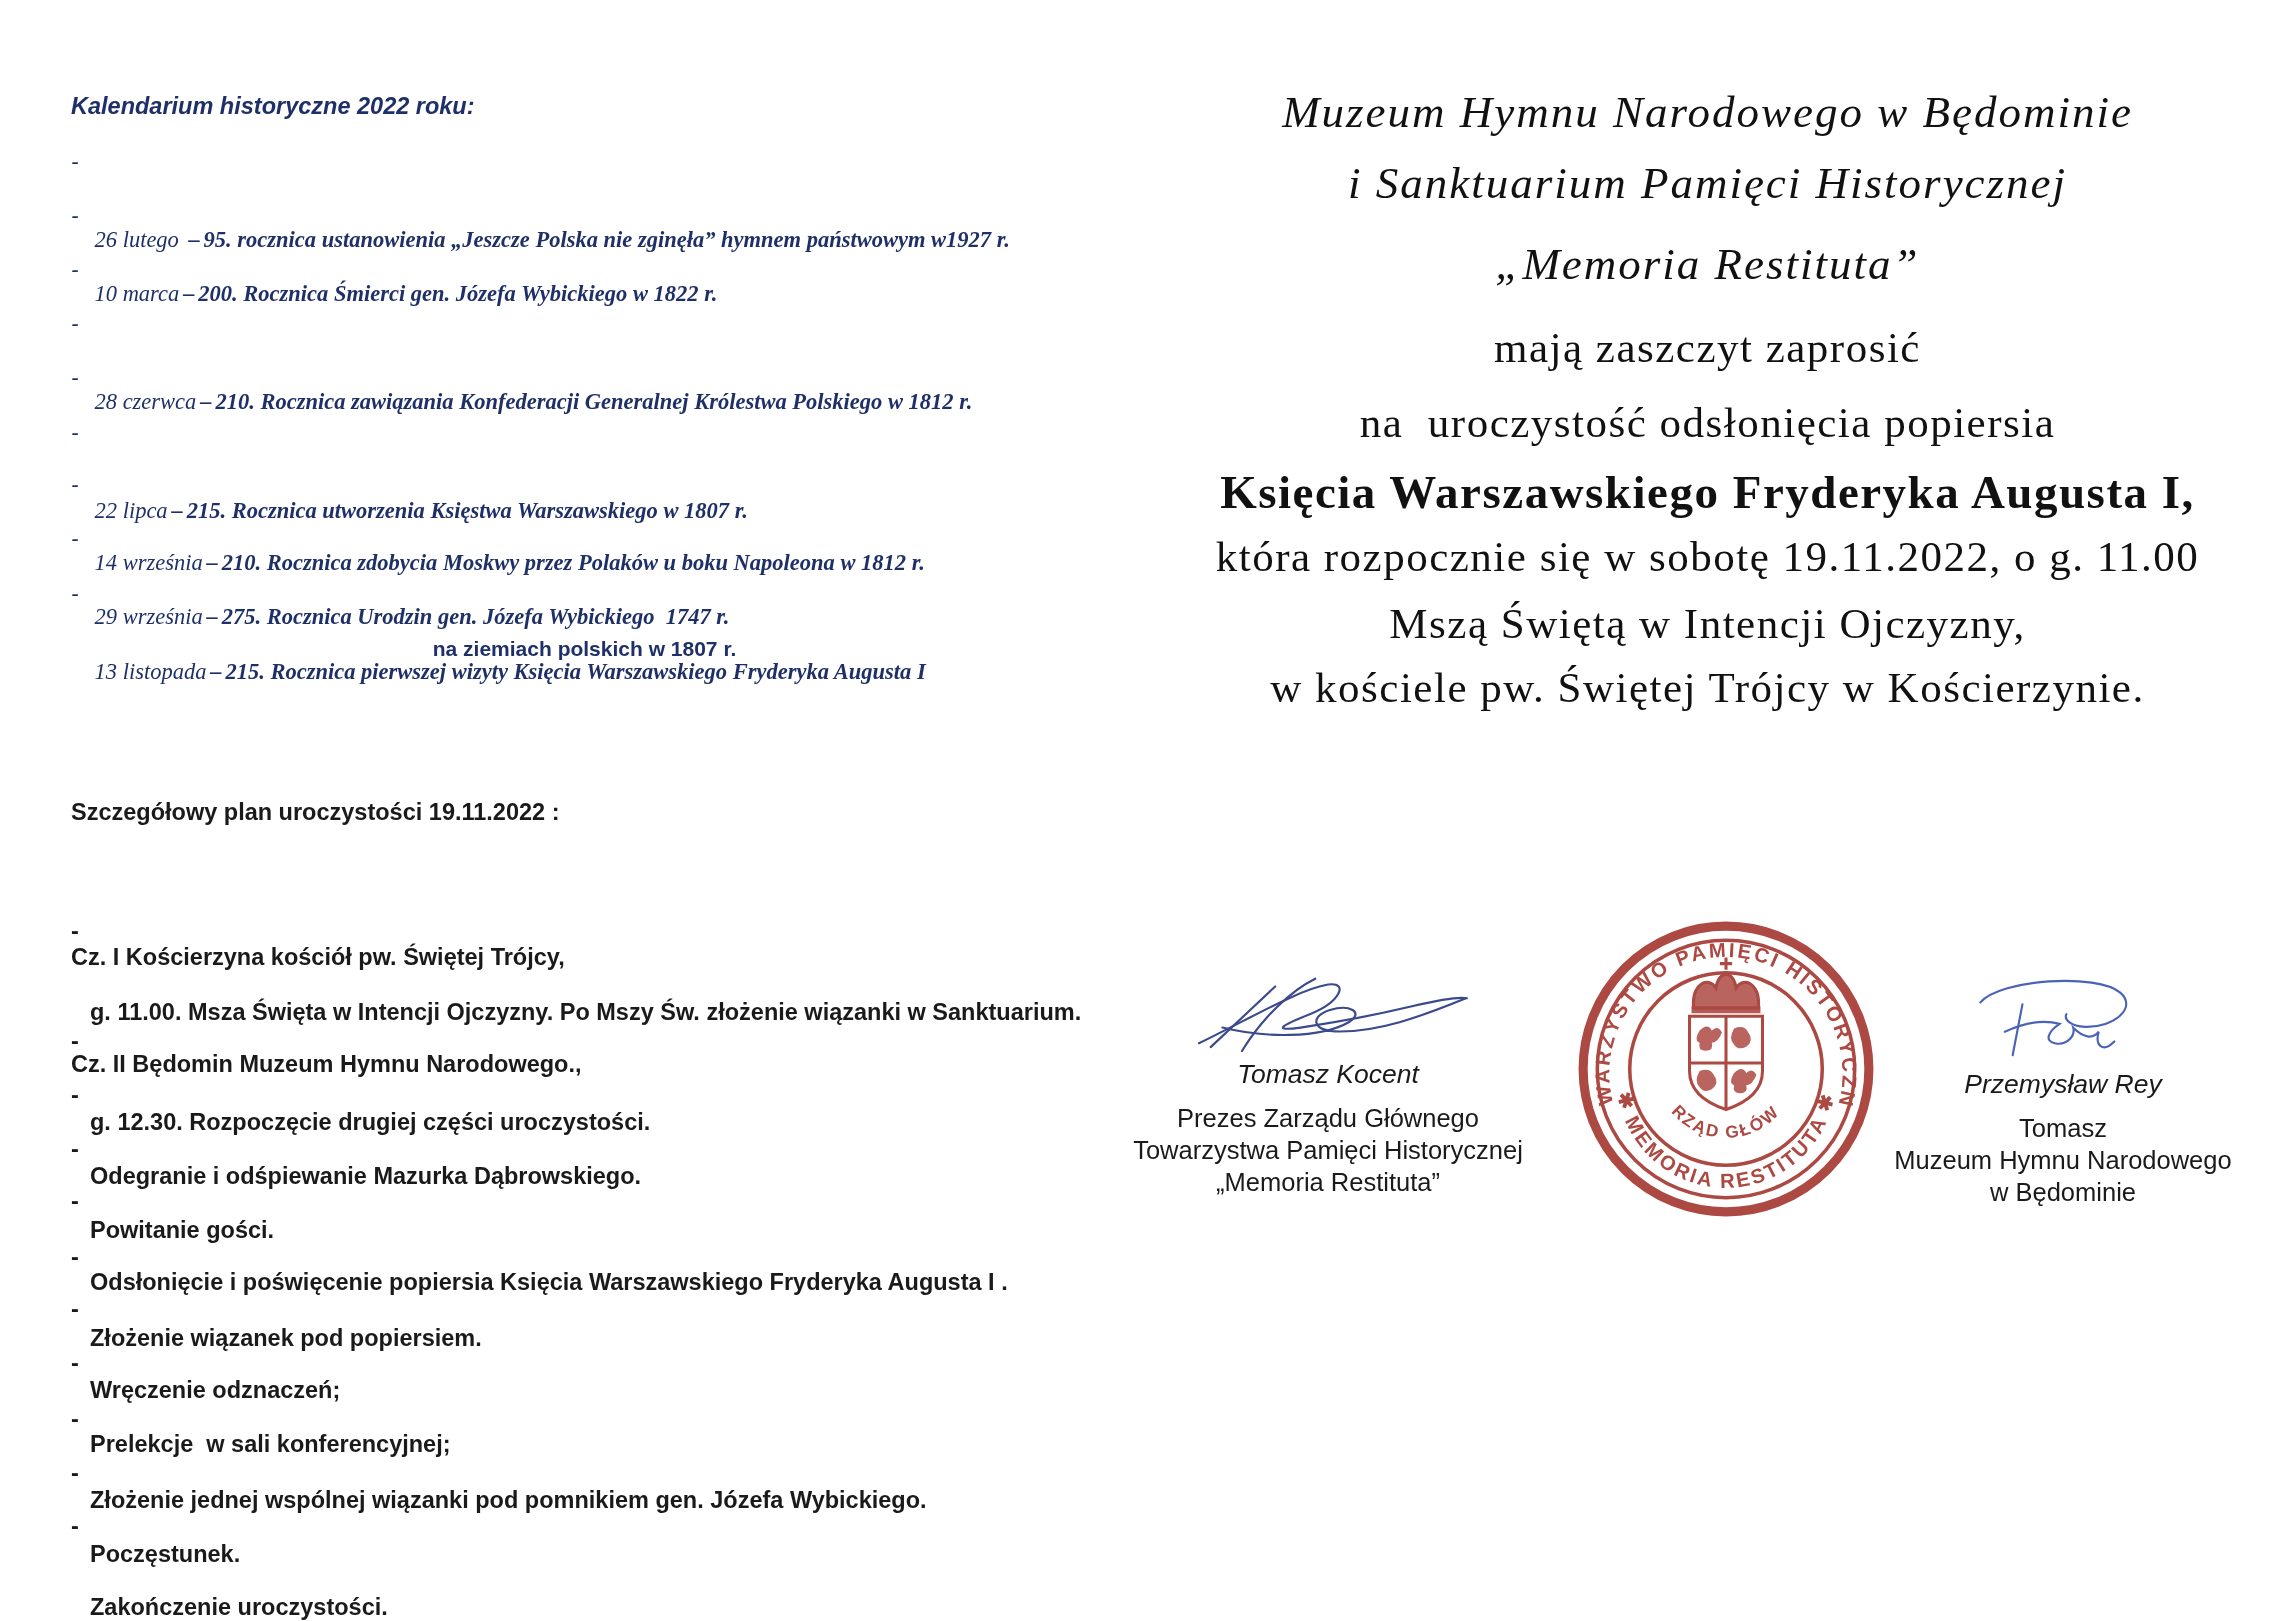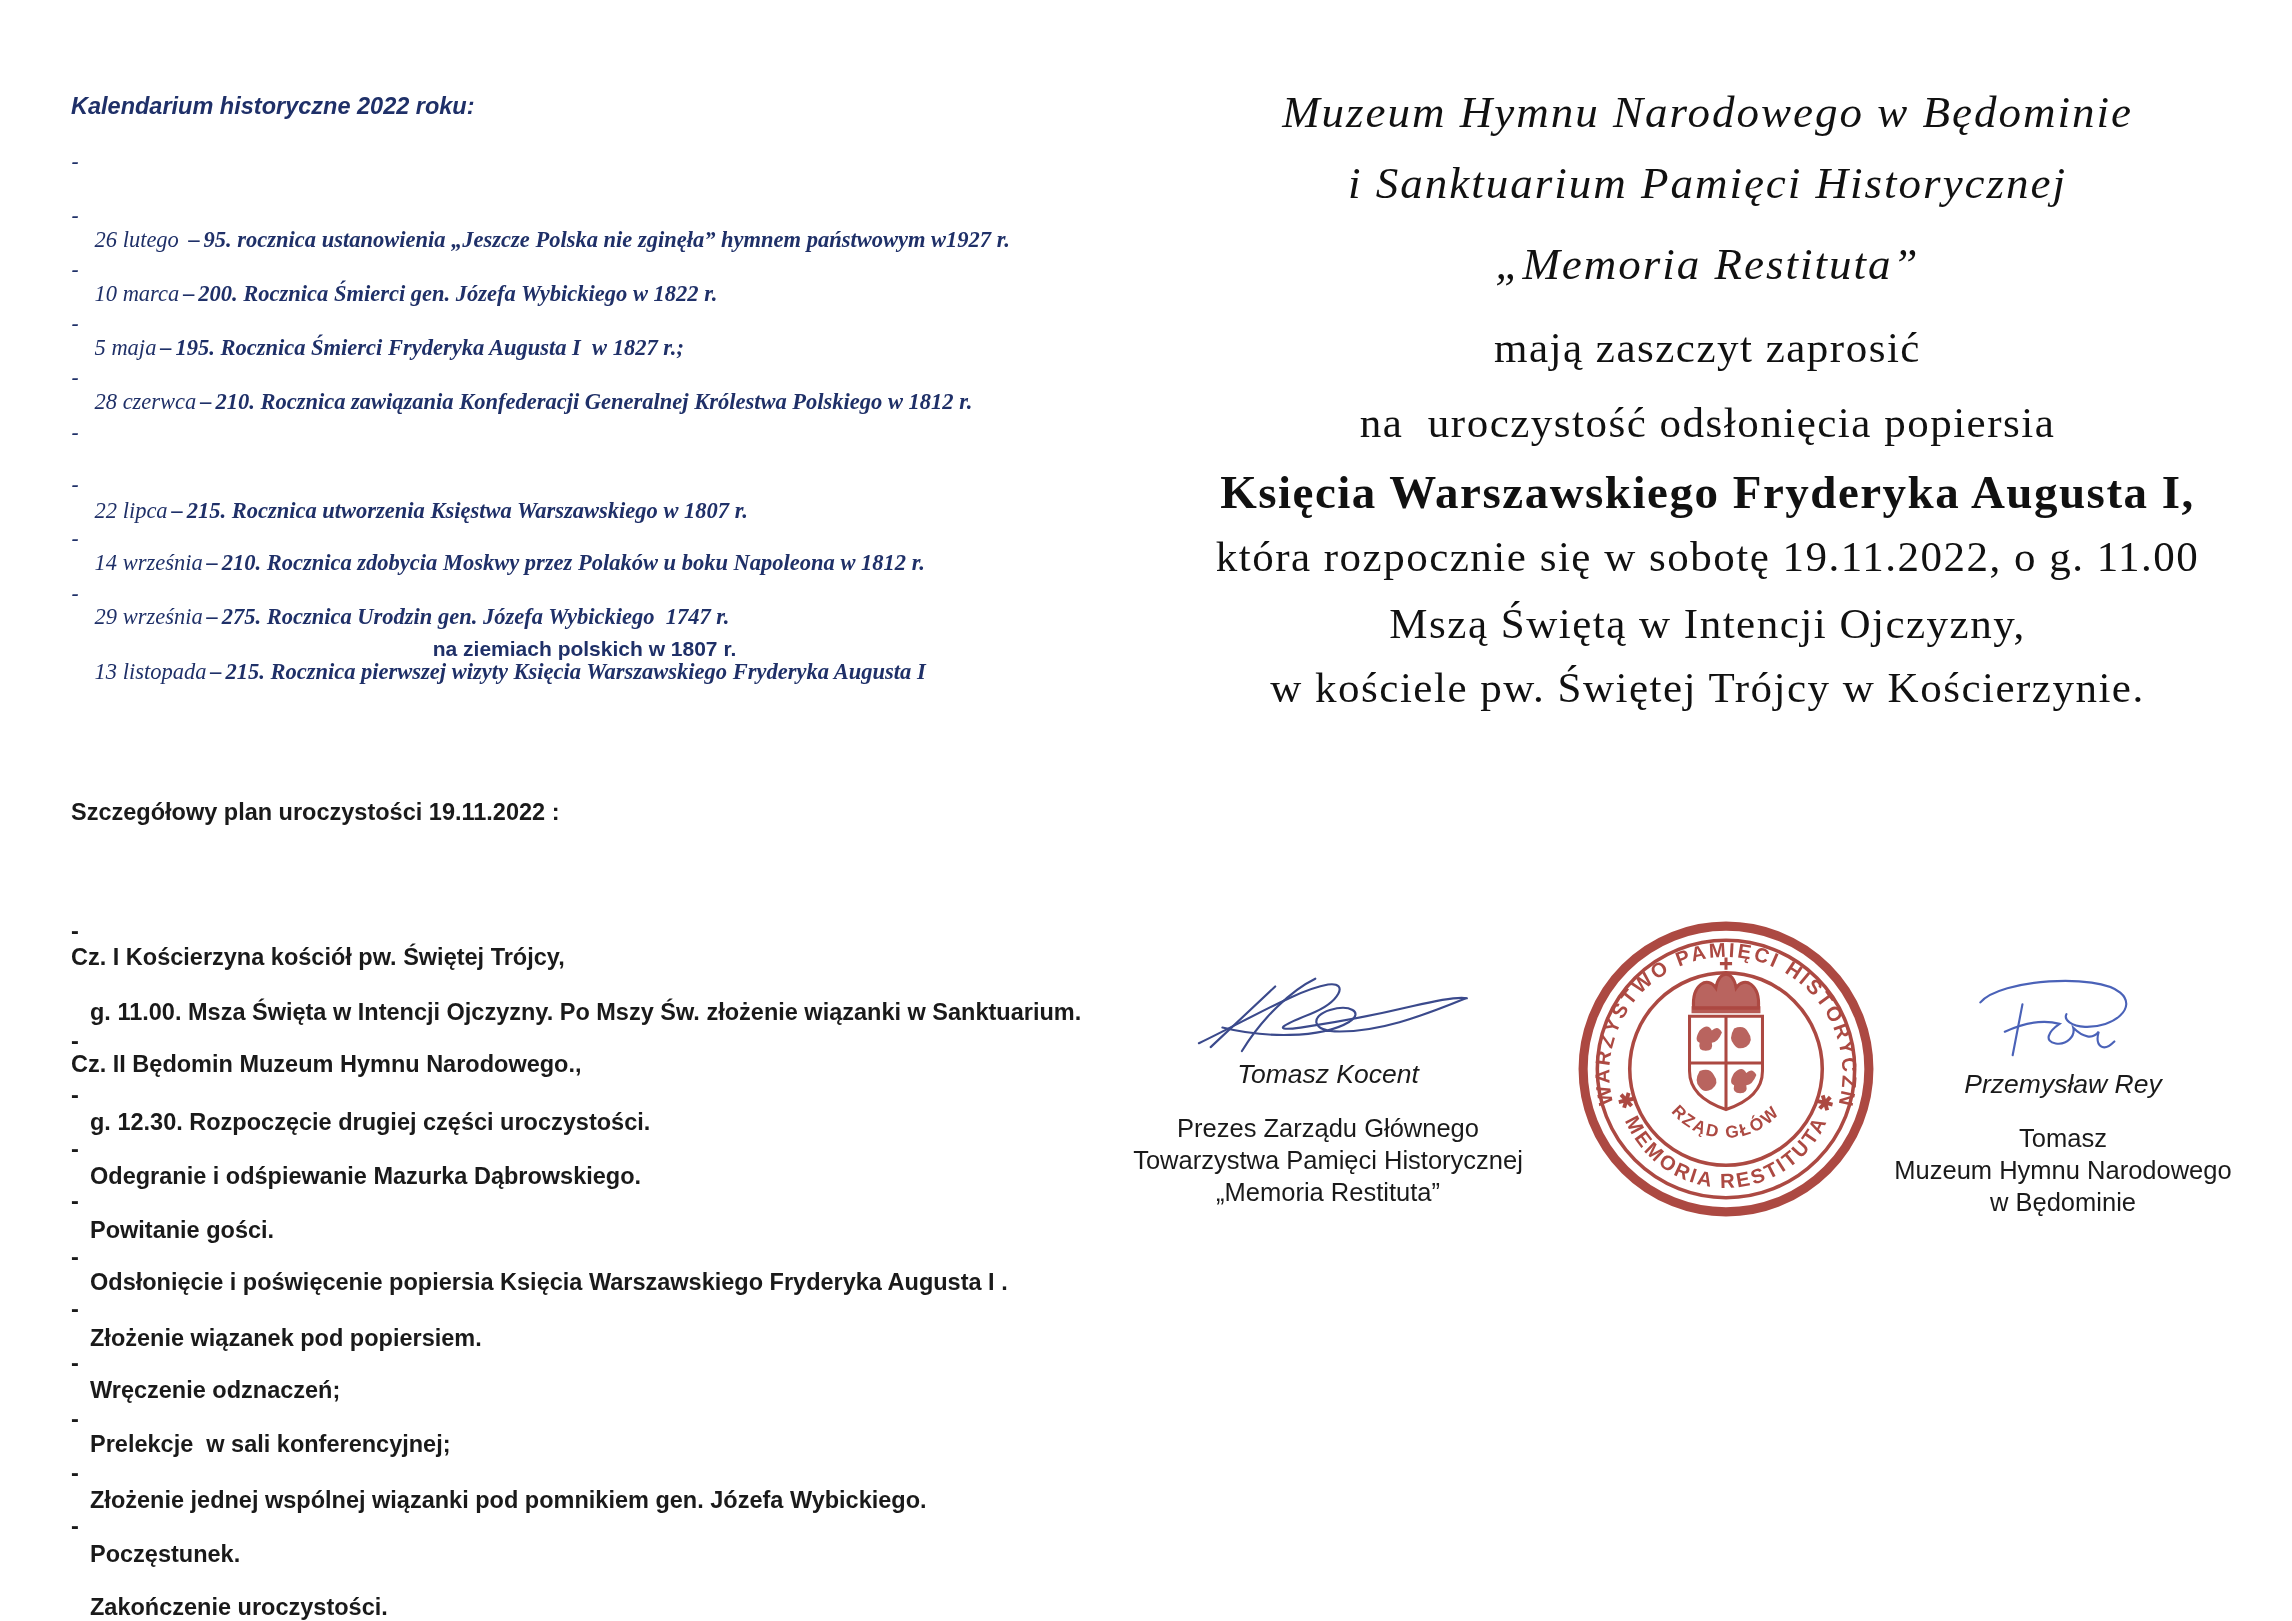--- a/index.html
+++ b/index.html
@@ -54,21 +54,21 @@
   .inv-line{position:absolute;left:0;width:1161px;white-space:pre-wrap;}
   .inv-italic{font-size:45px;font-style:italic;letter-spacing:2px;}
   .inv-normal{font-size:43px;letter-spacing:1.5px;}
   .inv-bold{font-size:47px;font-weight:700;letter-spacing:1.5px;}
 
   
   .sig-block{position:absolute;text-align:center;color:#1a1a1a;}
   .sig-scribble{display:block;margin:0 auto;}
   .sig-name{font-size:26.5px;font-style:italic;margin-top:5.9px;white-space:pre-wrap;}
   .sig-role{font-size:25.5px;line-height:32px;white-space:pre-wrap;}
-  .sig-roles{margin-top:22px;}
+  .sig-roles{margin-top:12px;}
 
   
   .stamp{position:absolute;left:1574px;top:917px;width:304px;height:304px;opacity:.92;}
   .stamp text{font-family:"Liberation Sans", sans-serif;font-weight:700;}
 </style>
 </head>
 <body>
 
 <div class="page">
 
@@ -78,21 +78,20 @@
     <div class="cal-line" style="top:149px">
       <span class="cal-bullet">-</span>
       <span class="cal-body"><span class="cal-date">26 lutego </span><span class="cal-sep">–</span><span class="cal-text">95. rocznica ustanowienia „Jeszcze Polska nie zginęła” hymnem państwowym w1927 r.</span></span>
     </div>
     <div class="cal-line" style="top:203px">
       <span class="cal-bullet">-</span>
       <span class="cal-body"><span class="cal-date">10 marca</span><span class="cal-sep">–</span><span class="cal-text">200. Rocznica Śmierci gen. Józefa Wybickiego w 1822 r.</span></span>
     </div>
     <div class="cal-line" style="top:257px">
       <span class="cal-bullet">-</span>
-      <span class="cal-body"><span class="cal-date">5 maja</span><span class="cal-sep">–</span><span class="cal-text">195. Rocznica Śmierci Fryderyka Augusta I  w 1827 r.;</span></span>
     </div>
     <div class="cal-line" style="top:311px">
       <span class="cal-bullet">-</span>
       <span class="cal-body"><span class="cal-date">28 czerwca</span><span class="cal-sep">–</span><span class="cal-text">210. Rocznica zawiązania Konfederacji Generalnej Królestwa Polskiego w 1812 r.</span></span>
     </div>
     <div class="cal-line" style="top:365px">
       <span class="cal-bullet">-</span>
     </div>
     <div class="cal-line" style="top:420px">
       <span class="cal-bullet">-</span>

